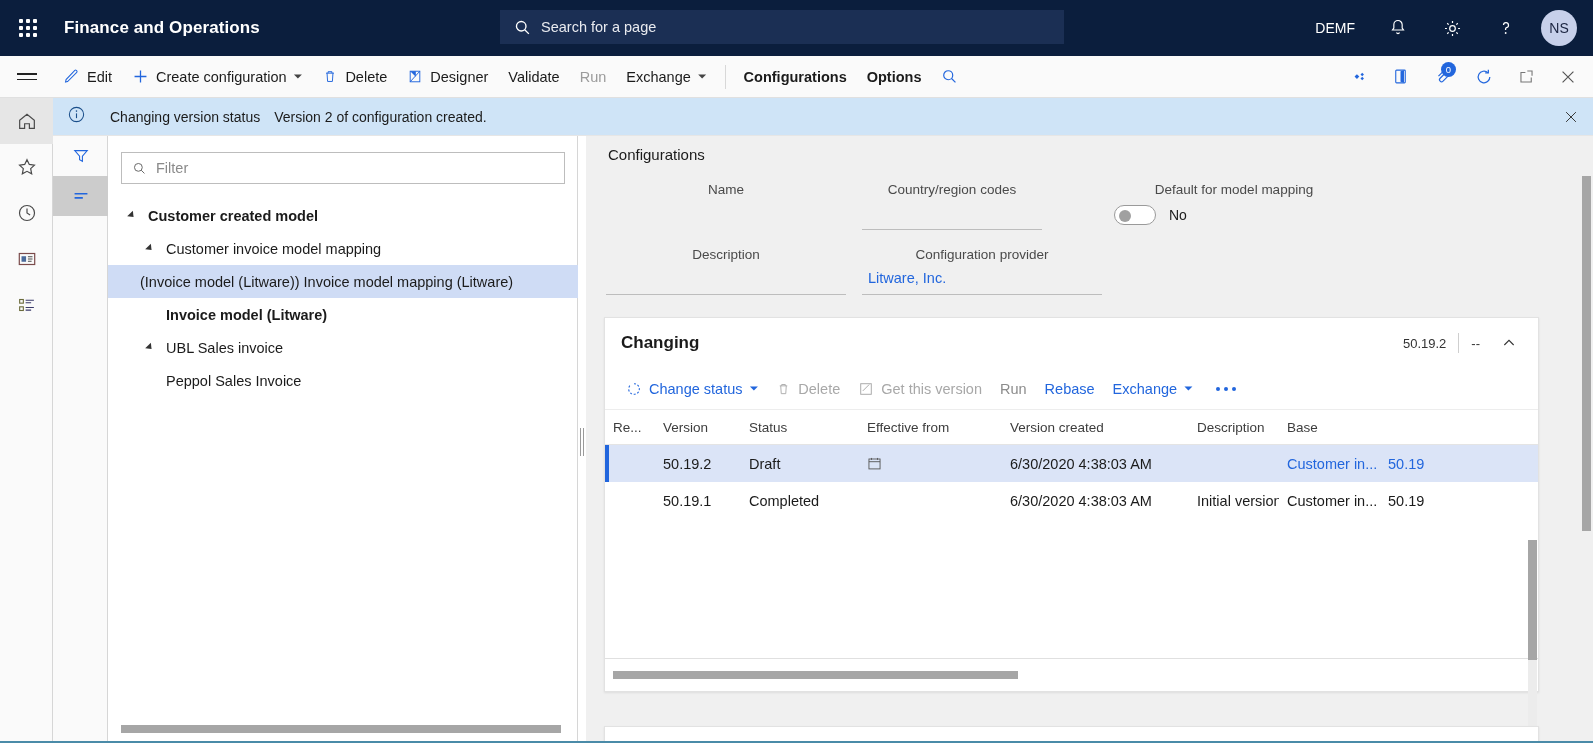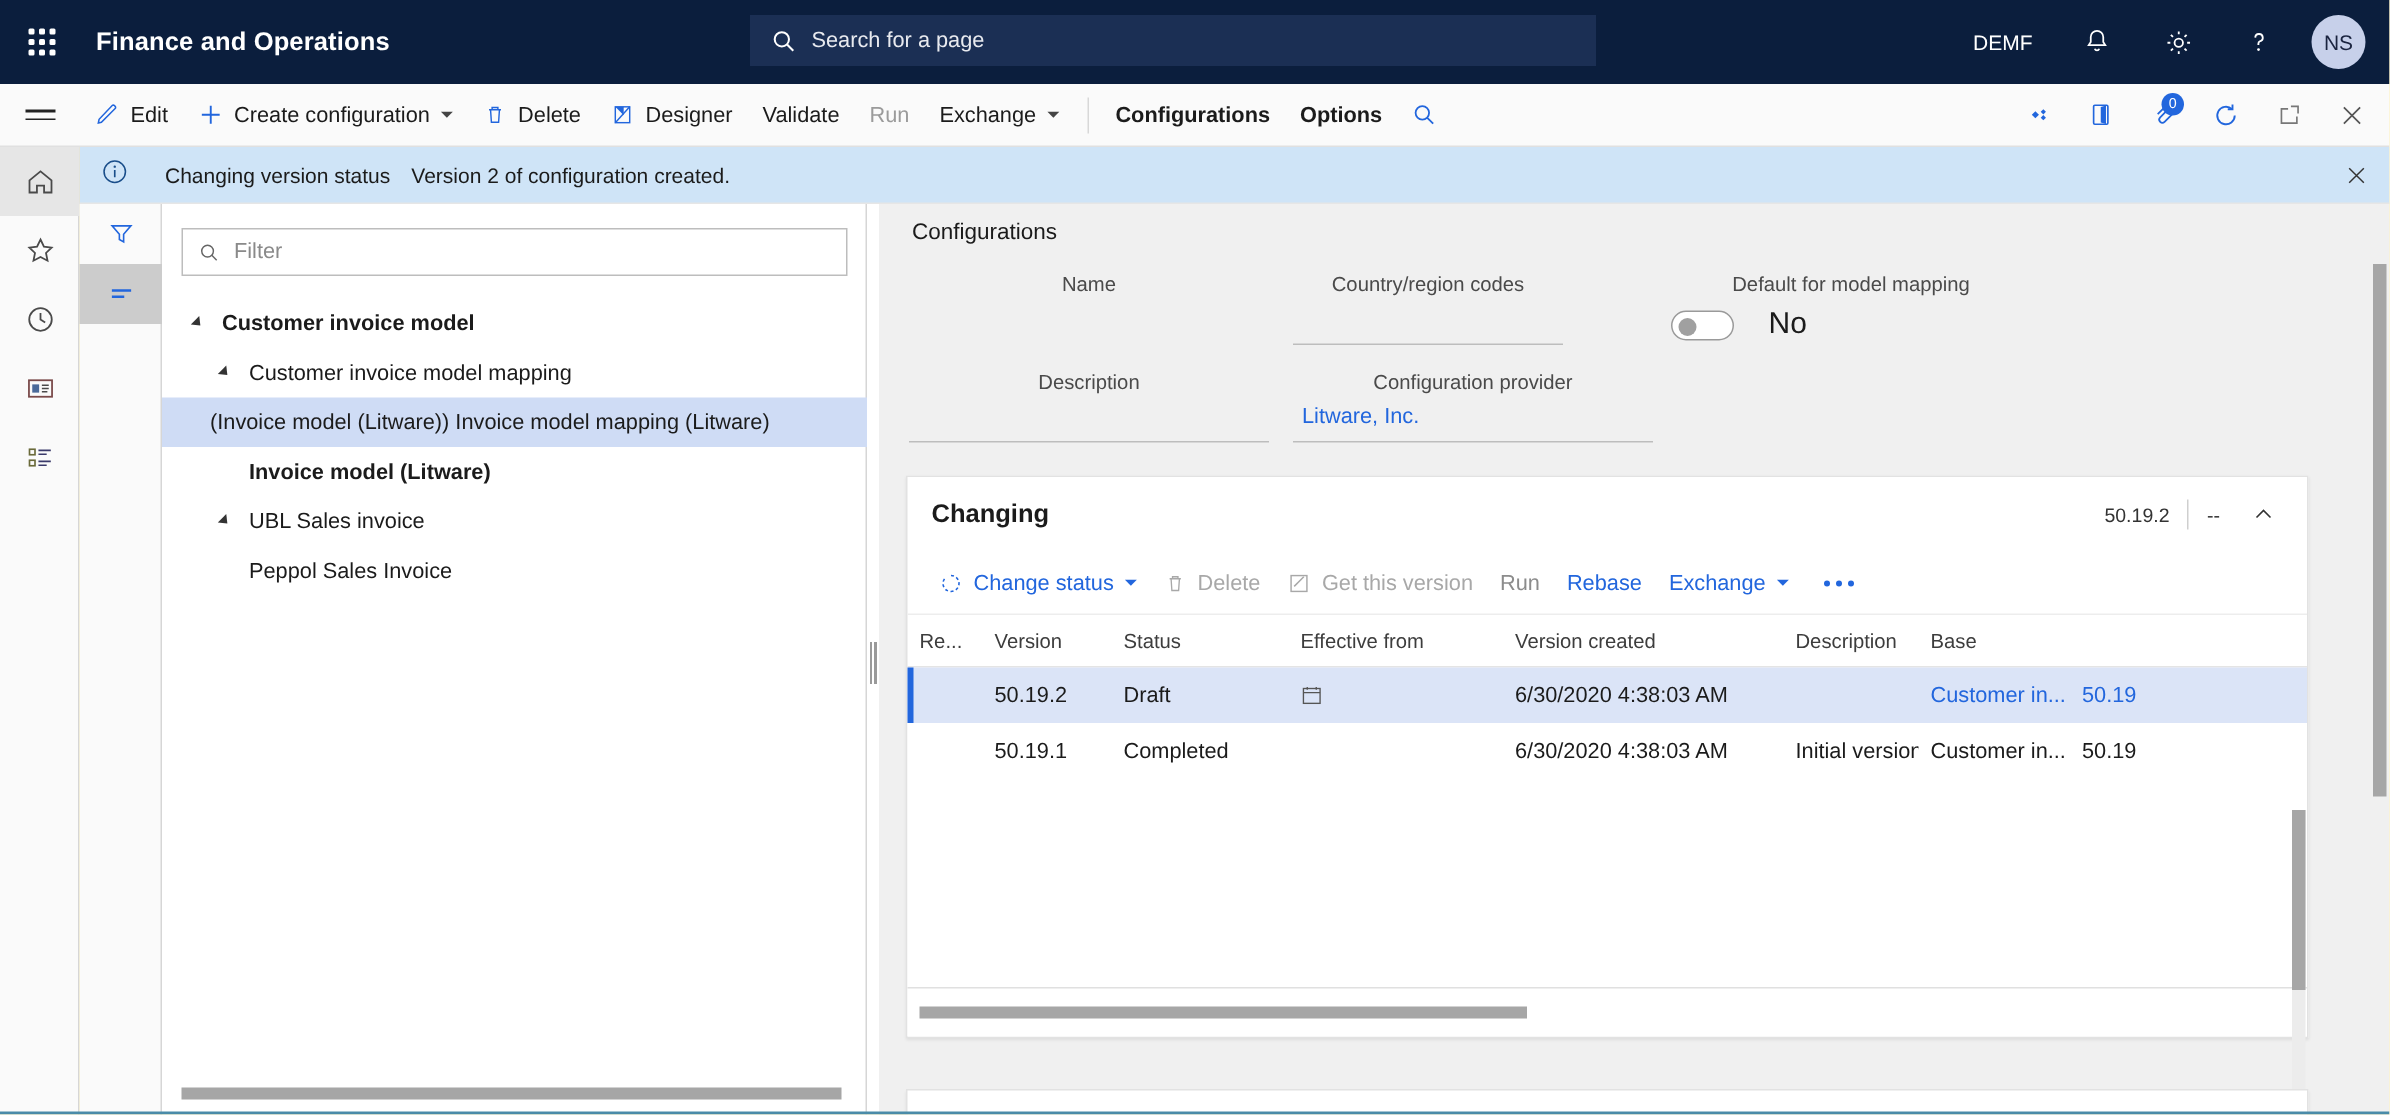--- a/index.html
+++ b/index.html
@@ -4,21 +4,21 @@
 <style>
   * { box-sizing: border-box; }
   html, body {
     margin: 0; padding: 0;
     width: 1593px; height: 743px;
     overflow: hidden;
     background: #ffffff;
     font-family: "Liberation Sans", sans-serif;
     -webkit-font-smoothing: antialiased;
   }
-  #app { position: relative; width: 1593px; height: 743px; background: #fde047; }
+  #app { position: relative; width: 1593px; height: 743px; background: #000000; }
 
   
   .topbar {
     position: absolute; top: 0; left: 0; width: 1593px; height: 56px;
     background: #0b1e3d; display: flex; align-items: center;
   }
   .waffle {
     width: 56px; height: 56px; display: flex; align-items: center; justify-content: center;
     cursor: pointer;
   }
@@ -137,21 +137,21 @@
     font-size: 14.5px; color: #1b1b1b; border-bottom: 1px solid #bdbdbd; height: 25px;
     padding-left: 6px; cursor: text;
   }
   .fval.link { color: #2266dd; }
   .toggle-wrap { display: flex; align-items: center; margin-top: 4px; }
   .toggle {
     width: 42px; height: 20px; border-radius: 10px; border: 1px solid #9a9a9a; background: #fff;
     position: relative; cursor: pointer;
   }
   .toggle i { position:absolute; left: 4px; top: 4px; width: 12px; height: 12px; border-radius: 50%; background: #a0a0a0; }
-  .toggle-lab { font-size: 20px; color: #1b1b1b; margin-left: 23px; }
+  .toggle-lab { font-size: 14px; color: #1b1b1b; margin-left: 13px; }
 
   
   .card {
     position: absolute; left: 18px; top: 181px; width: 935px; background: #ffffff;
     border: 1px solid #e2e2e2; box-shadow: 0 1px 2px rgba(0,0,0,.08);
   }
   .card-head { height: 50px; display:flex; align-items:center; padding: 0 12px 0 16px; }
   .card-title { font-size: 17px; font-weight: bold; color: #1b1b1b; }
   .card-head-right { margin-left: auto; display:flex; align-items:center; }
   .summary { font-size: 13px; color: #333; padding: 0 12px; }
@@ -433,21 +433,21 @@
           <line x1="12.3" y1="12.3" x2="16.6" y2="16.6" stroke="#666" stroke-width="1.3"></line>
       </svg>
       <span class="ph">Filter</span>
     </div>
 
     <div class="tree">
       <div class="tnode bold">
         <span class="tw">
             <i></i>
           </span>
-        <span>Customer invoice model</span>
+        <span>Customer created model</span>
       </div>
       <div class="tnode" style="padding-left:40px">
         <span class="tw">
             <i></i>
           </span>
         <span>Customer invoice model mapping</span>
       </div>
       <div class="tnode sel" style="padding-left:32px">
         <span>(Invoice model (Litware)) Invoice model mapping (Litware)</span>
       </div>

